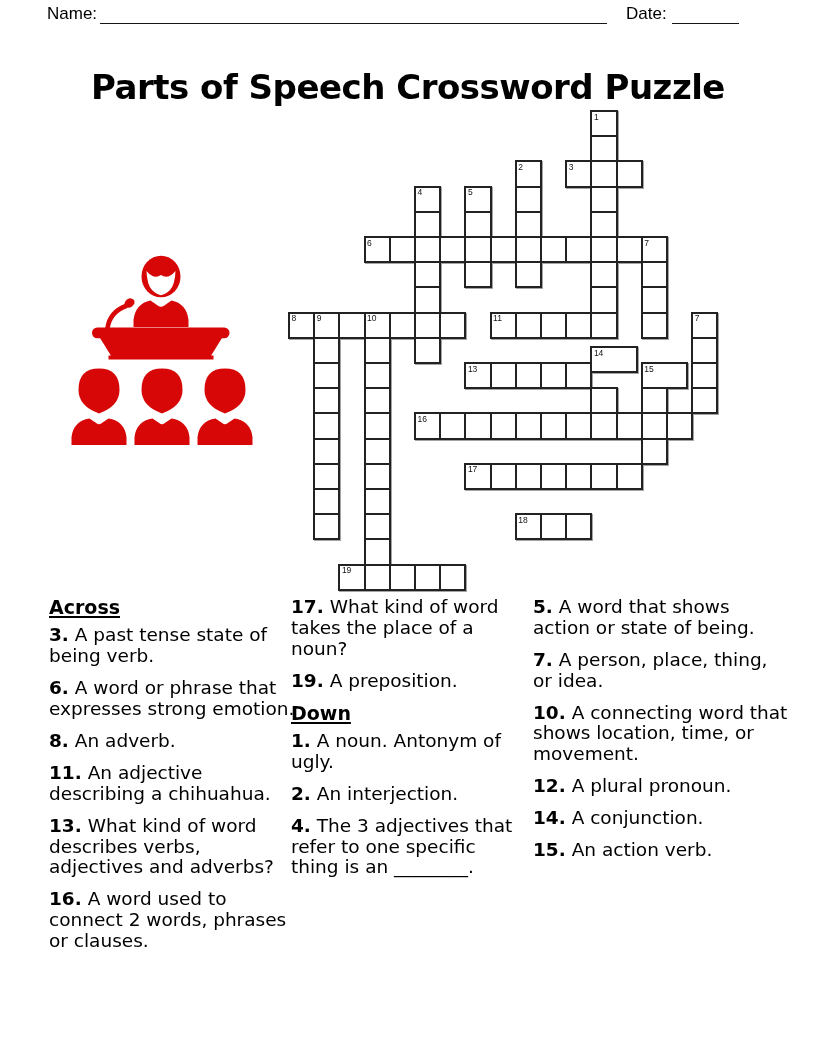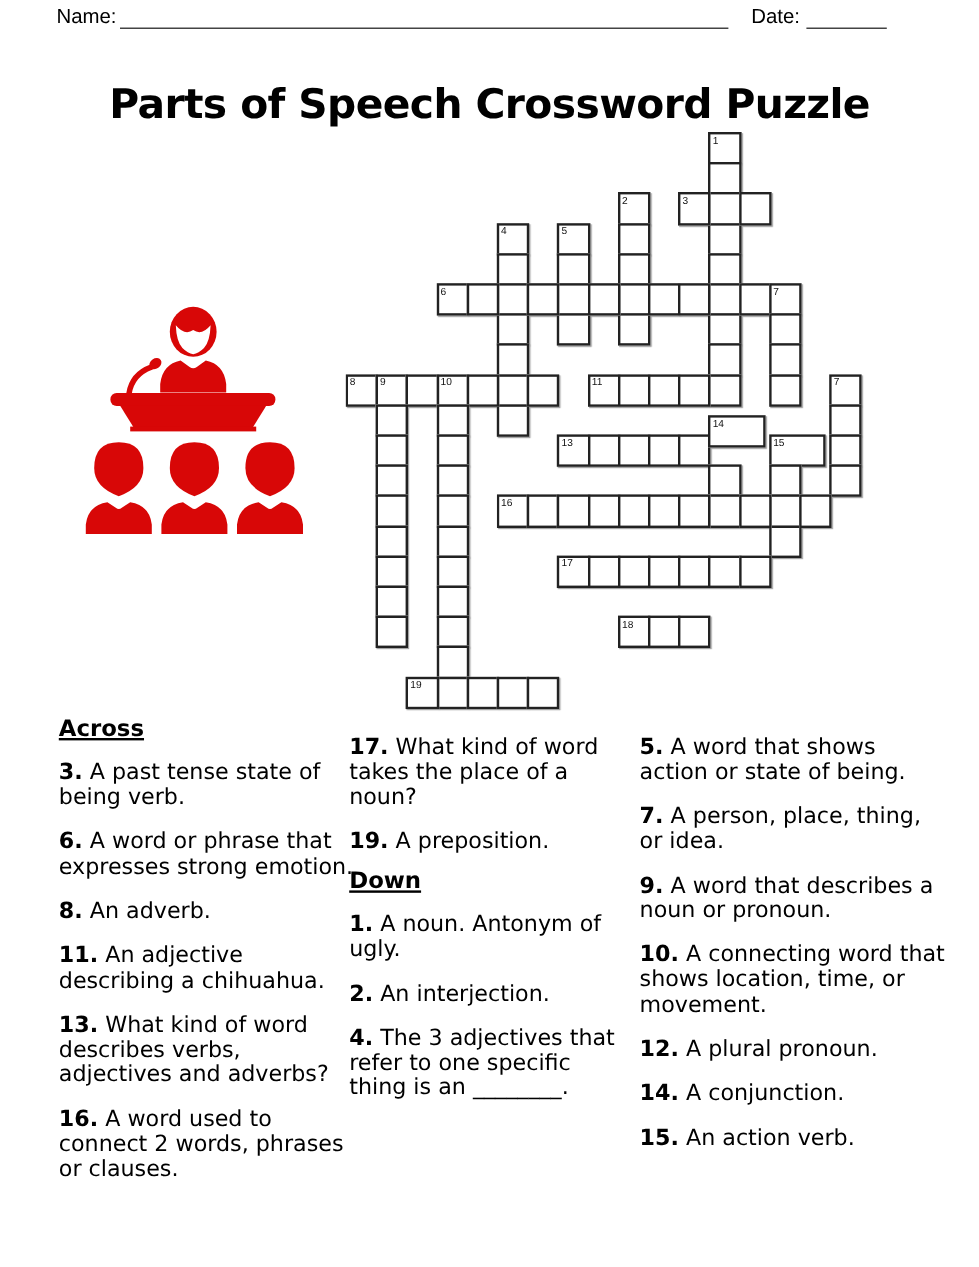--- a/index.html
+++ b/index.html
@@ -26,21 +26,21 @@
   #clipart{position:absolute;left:60px;top:240px;width:220px;height:210px;}
   .red{fill:var(--accent,#d80707);}
   .redstroke{stroke:var(--accent,#d80707);fill:none;}
 
   
   .clue-col{position:absolute;top:597px;font-size:18.5px;line-height:1.13;}
   .col0{left:49px;width:246px;}
   .col1{left:291px;width:236px;}
   .col2{left:533px;width:258px;}
   .clue-head{font-weight:bold;font-size:19px;text-decoration:underline;text-decoration-thickness:2px;text-underline-offset:2px;margin:0 0 7px 0;}
-  p.clue{margin:16px 0 11px 0;}
+  p.clue{margin:0 0 11px 0;}
   .cnum{font-weight:bold;}
 </style>
 </head>
 <body>
 
 <div class="page">
 
   <span class="hdr-label" id="name-label">Name:</span>
   <div class="hdr-line" id="name-line"></div>
   <span class="hdr-label" id="date-label">Date:</span>
@@ -230,21 +230,20 @@
         <p class="clue"><b class="cnum">17.</b> What kind of word takes the place of a noun?</p>
         <p class="clue"><b class="cnum">19.</b> A preposition.</p>
         <div class="clue-head">Down</div>
         <p class="clue"><b class="cnum">1.</b> A noun. Antonym of ugly.</p>
         <p class="clue"><b class="cnum">2.</b> An interjection.</p>
         <p class="clue"><b class="cnum">4.</b> The 3 adjectives that refer to one specific thing is an ________.</p>
       </div>
       <div class="clue-col col2">
         <p class="clue"><b class="cnum">5.</b> A word that shows action or state of being.</p>
         <p class="clue"><b class="cnum">7.</b> A person, place, thing, or idea.</p>
-        <p class="clue"><b class="cnum">9.</b> A word that describes a noun or pronoun.</p>
         <p class="clue"><b class="cnum">10.</b> A connecting word that shows location, time, or movement.</p>
         <p class="clue"><b class="cnum">12.</b> A plural pronoun.</p>
         <p class="clue"><b class="cnum">14.</b> A conjunction.</p>
         <p class="clue"><b class="cnum">15.</b> An action verb.</p>
       </div>
     </div>
 
 </div>
 
 </body></html>

